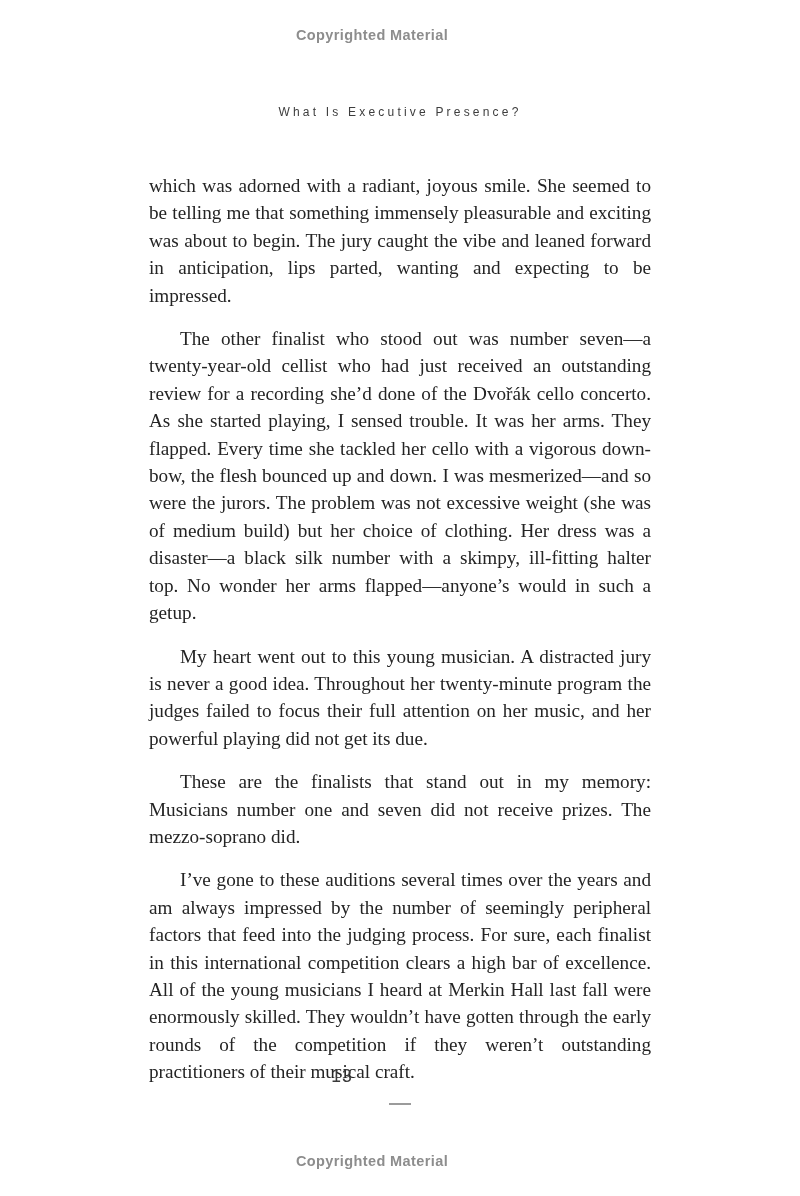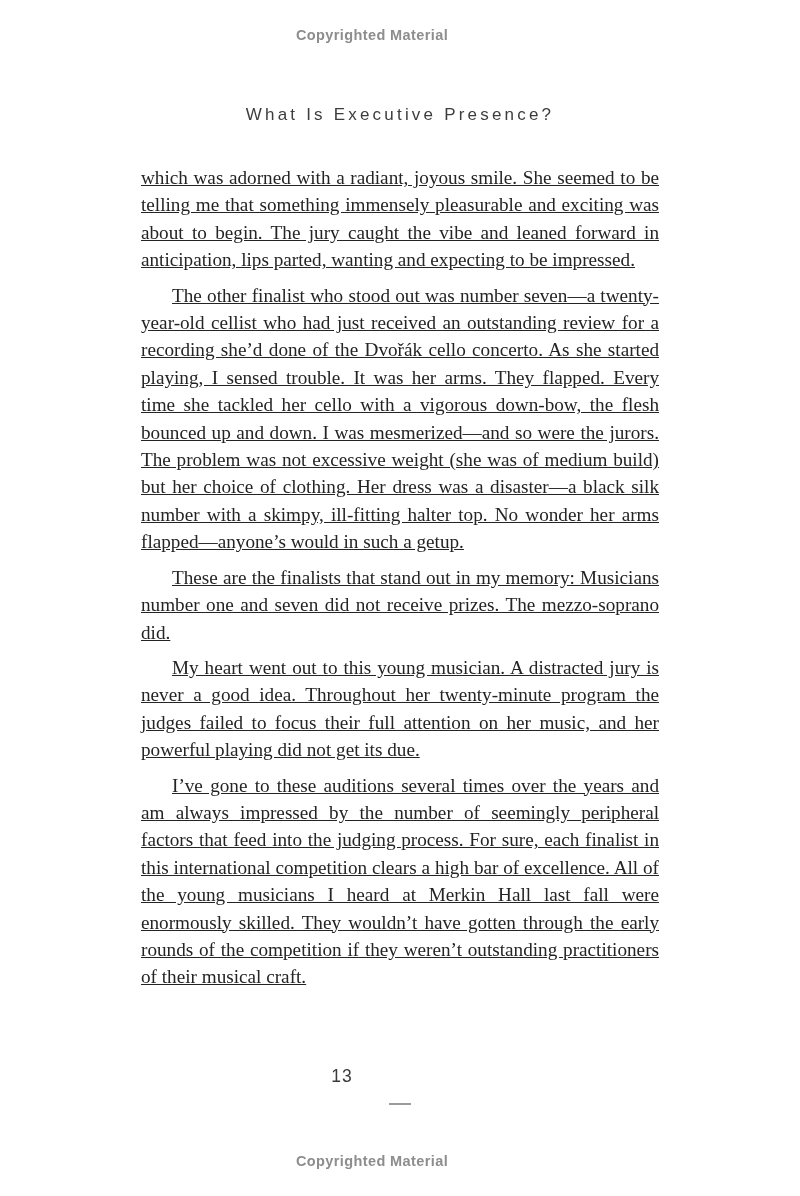--- a/index.html
+++ b/index.html
@@ -28,39 +28,38 @@
   }
   .notice-top { top: 27px; }
   .notice-bottom { top: 1153px; }
   .chapter-title {
     position: absolute;
     top: 105px;
     left: 0;
     width: 800px;
     text-align: center;
     font-family: "Liberation Sans", sans-serif;
-    font-size: 17px;
+    font-size: 12px;
     font-weight: 500;
     letter-spacing: 3.2px;
     color: #3d3d3d;
   }
   .body-text {
     position: absolute;
     top: 156px;
     left: 133px;
     width: 534px;
     color: #242424;
     font-size: 19.2px;
     line-height: 27.4px;
     text-align: justify;
   }
   .body-text p {
-    margin: 8px;
+    margin: 16px;
     padding: 0;
-    text-decoration: underline;
   }
   .body-text p.indent {
     text-indent: 31px;
   }
   .page-number {
     position: absolute;
     top: 1066px;
     left: 0;
     width: 684px;
     text-align: center;
@@ -82,22 +81,22 @@
 <body>
 
 <div class="page">
   <div class="notice notice-top">Copyrighted Material</div>
 
   <div class="chapter-title">What Is Executive Presence?</div>
 
   <div class="body-text" id="body-text">
       <p>which was adorned with a radiant, joyous smile. She seemed to be telling me that something immensely pleasurable and exciting was about to begin. The jury caught the vibe and leaned forward in anticipation, lips parted, wanting and expecting to be impressed.</p>
       <p class="indent">The other finalist who stood out was number seven—a twenty-year-old cellist who had just received an outstanding review for a recording she’d done of the Dvořák cello concerto. As she started playing, I sensed trouble. It was her arms. They flapped. Every time she tackled her cello with a vigorous down-bow, the flesh bounced up and down. I was mesmerized—and so were the jurors. The problem was not excessive weight (she was of medium build) but her choice of clothing. Her dress was a disaster—a black silk number with a skimpy, ill-fitting halter top. No wonder her arms flapped—anyone’s would in such a getup.</p>
+      <p class="indent">My heart went out to this young musician. A distracted jury is never a good idea. Throughout her twenty-minute program the judges failed to focus their full attention on her music, and her powerful playing did not get its due.</p>
       <p class="indent">These are the finalists that stand out in my memory: Musicians number one and seven did not receive prizes. The mezzo-soprano did.</p>
-      <p class="indent">My heart went out to this young musician. A distracted jury is never a good idea. Throughout her twenty-minute program the judges failed to focus their full attention on her music, and her powerful playing did not get its due.</p>
       <p class="indent">I’ve gone to these auditions several times over the years and am always impressed by the number of seemingly peripheral factors that feed into the judging process. For sure, each finalist in this international competition clears a high bar of excellence. All of the young musicians I heard at Merkin Hall last fall were enormously skilled. They wouldn’t have gotten through the early rounds of the competition if they weren’t outstanding practitioners of their musical craft.</p>
     </div>
 
   <div class="page-number">13</div>
 
   <div class="page-number-rule"></div>
 
   <div class="notice notice-bottom">Copyrighted Material</div>
 </div>
 

